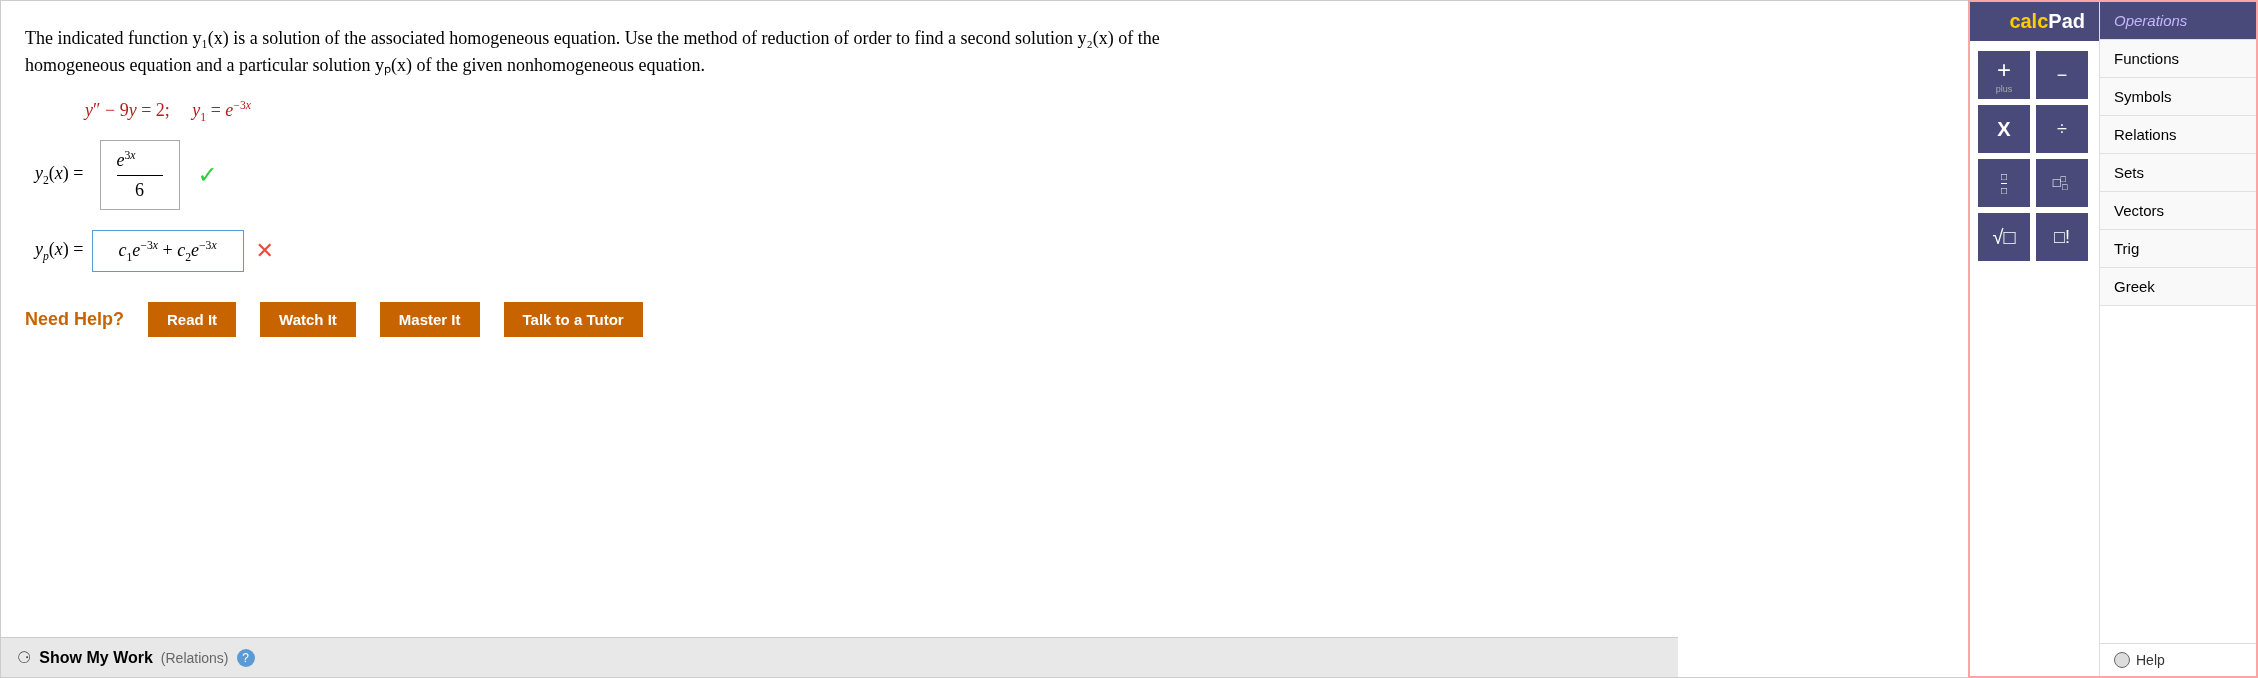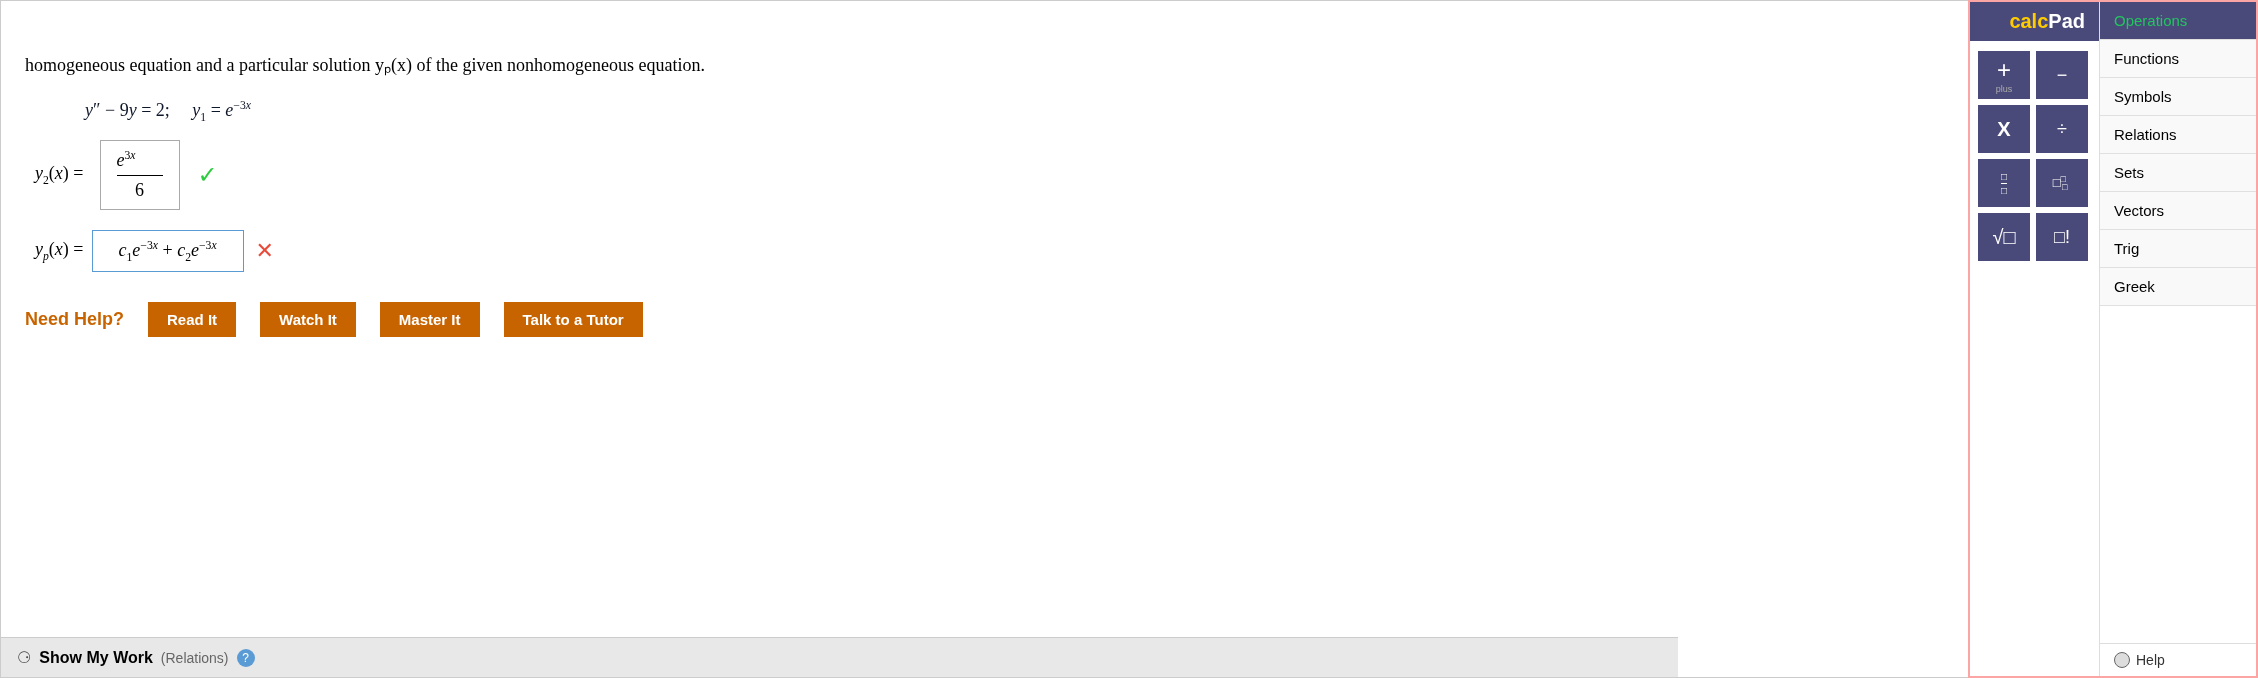--- a/index.html
+++ b/index.html
@@ -15,21 +15,21 @@
     .problem-text {
       font-size: 18px;
       line-height: 1.5;
       margin-bottom: 20px;
       color: #000;
     }
 
     .equation-line {
       font-size: 18px;
       margin-bottom: 16px;
-      color: #0f172a;
+      color: #b91c1c;
       margin-left: 60px;
     }
 
     .y2-row {
       display: flex;
       align-items: center;
       margin-bottom: 20px;
       margin-left: 10px;
     }
 
@@ -182,21 +182,22 @@
       font-family: Arial, sans-serif;
       color: #000;
       border-bottom: 1px solid #e0e0e0;
       cursor: pointer;
       white-space: nowrap;
       background: #f9f9f9;
     }
 
     .sidebar-item.active {
       background: #4a4a7a;
-      color: #22c55e;
+      color: #c4b5fd;
+      font-style: italic;
     }
 
     .help-link {
       display: flex;
       align-items: center;
       gap: 6px;
       padding: 8px 14px;
       font-size: 14px;
       font-family: Arial, sans-serif;
       color: #333;
@@ -297,21 +298,21 @@
     }
   </style>
 </head>
 <body>
 
 <div class="main-layout">
 
   <div class="left-content">
 
     <div class="problem-text">
-      <br>
+      <span>The indicated function y₁(x) is a solution of the associated homogeneous equation. Use the method of reduction of order to find a second solution y₂(x) of the</span><br>
       <span>homogeneous equation and a particular solution yₚ(x) of the given nonhomogeneous equation.</span>
     </div>
 
     <div class="equation-line">
       <i>y</i>″ − 9<i>y</i> = 2;&nbsp;&nbsp;&nbsp;&nbsp; <i>y</i><sub>1</sub> = <i>e</i><sup>−3<i>x</i></sup>
     </div>
 
     <div class="y2-row">
       <span class="y2-label">
         <i>y</i><sub>2</sub>(<i>x</i>) =

